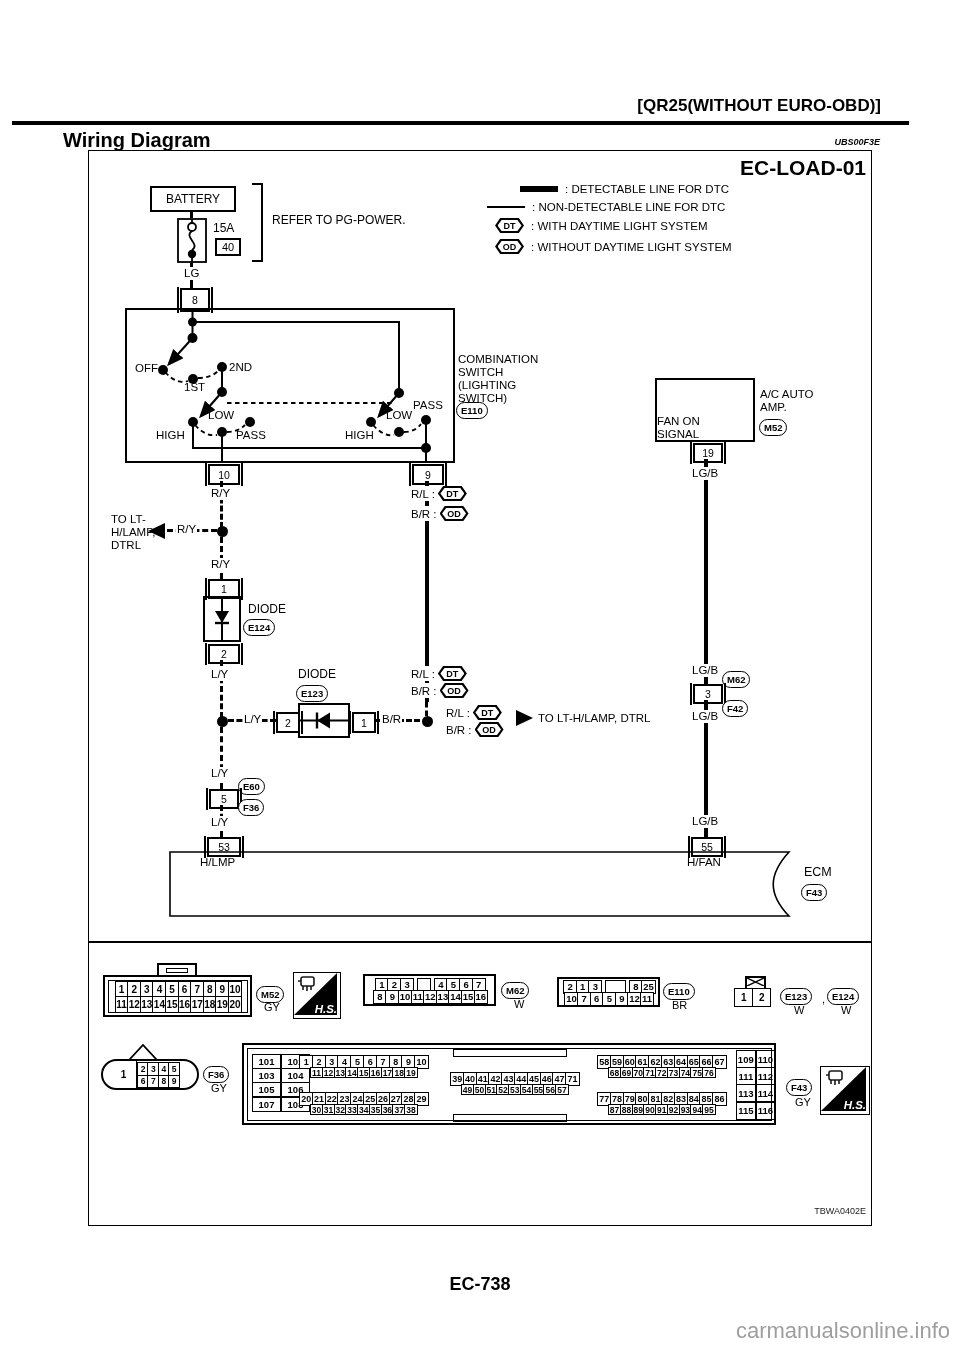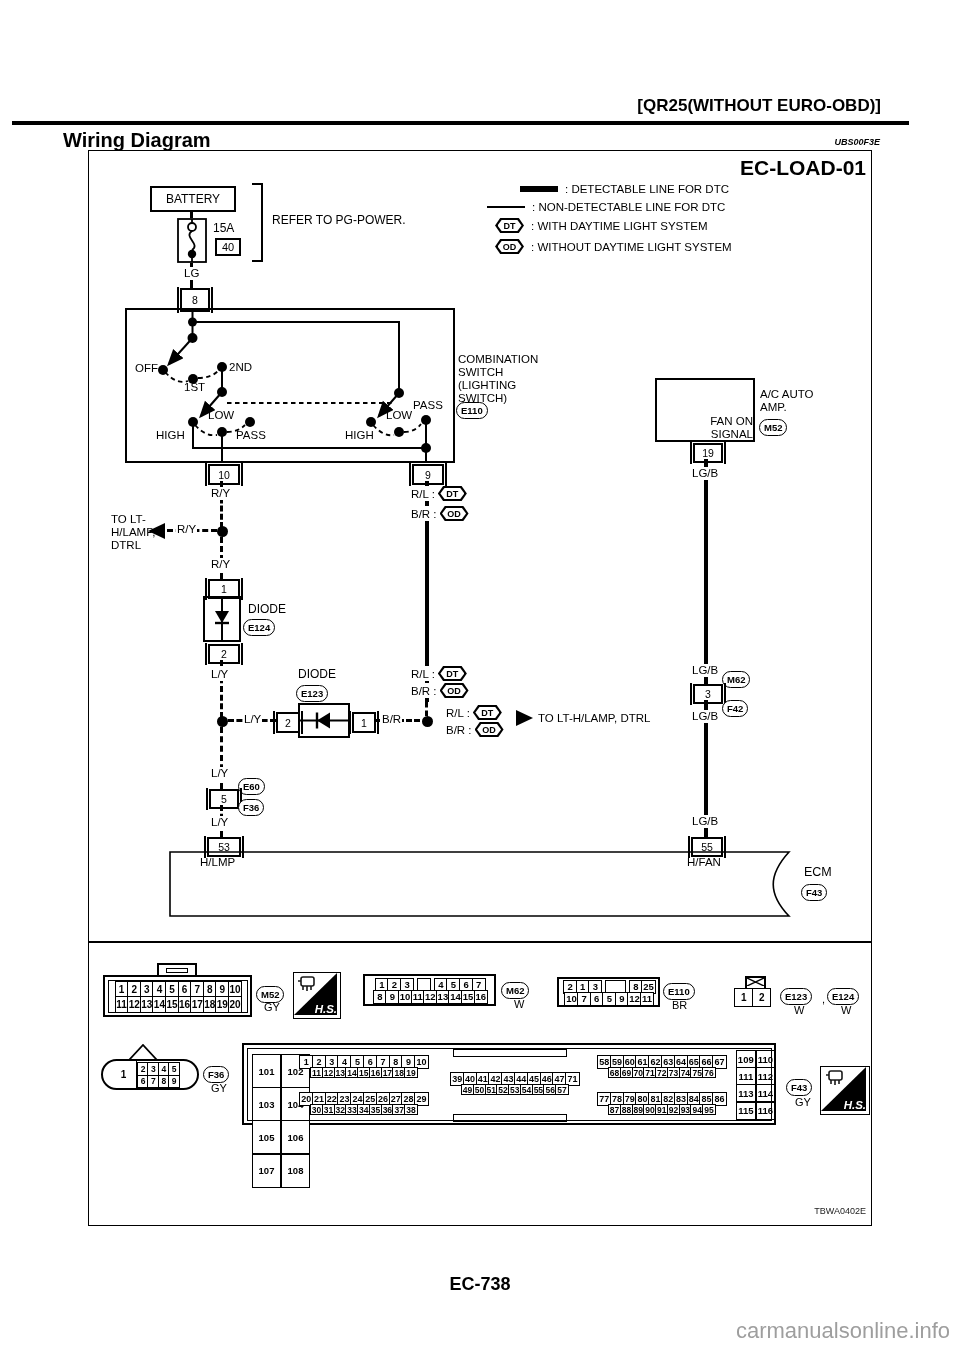--- a/index.html
+++ b/index.html
@@ -36,21 +36,21 @@
   .cell.slot{width:25px;height:9px;align-self:center;margin-left:4px;margin-right:3px;font-size:0;}
   .c-m52 .cell{width:14.2px;height:17px;font-size:10px;}
   .c-m62 .cell,.c-e110 .cell{width:14.2px;height:13.8px;font-size:9.5px;}
   .c-e110 .cell.slot{width:21px;}
   .c-e12x .cell{width:19.5px;height:19px;font-size:10px;}
   .c-f36 .cell{width:12px;height:13.8px;font-size:8.5px;}
   .f43r1 .cell{width:14.4px;height:13.5px;font-size:9px;}
   .f43r2 .cell{width:13.4px;height:11.5px;font-size:8.5px;}
   .grid2{position:absolute;display:grid;}
   .g-l{grid-template-columns:repeat(2,29px);}
-  .g-l .cell{width:29px;height:34px;font-size:9.5px;margin:0 -0.8px -0.8px 0;}
+  .g-l .cell{width:29px;height:15px;font-size:9.5px;margin:0 -0.8px -0.8px 0;}
   .g-r{grid-template-columns:repeat(2,19.6px);}
   .g-r .cell{width:19.6px;height:18px;font-size:9.5px;margin:0 -0.8px -0.8px 0;}
   .dbox::after{content:"";position:absolute;inset:2.5px;border:1.5px solid #000;pointer-events:none;}
   .hs{position:absolute;border:1.5px solid #000;background:#fff;overflow:hidden;}
   .hstxt{position:absolute;right:3px;bottom:3px;color:#fff;font-style:italic;font-weight:700;font-size:11.5px;}
   .slbl{position:absolute;font-size:11.5px;text-align:right;}
   svg{display:block;}
 </style>
 </head>
 <body>
@@ -286,21 +286,21 @@
   <div class="wlrow" style="left:445px;top:722px;">
     <span>B/R :</span>
     <span class="hex">
         <b>OD</b>
       </span>
   </div>
   <div class="tri-r" style="left:516px;top:710px;"></div>
   <div class="lbl t" style="left:537px;top:712px;">TO LT-H/LAMP, DTRL</div>
 
   <div class="abs" style="left:655px;top:378px;width:100px;height:64px;border:2px solid #000;"></div>
-  <div class="abs pre" style="left:657px;top:415px;width:96px;text-align:right;font-size:11.5px;line-height:12.5px;">FAN ON
+  <div class="abs pre" style="left:657px;top:415px;width:96px;text-align:left;font-size:11.5px;line-height:12.5px;">FAN ON
 SIGNAL</div>
   <div class="abs pre" style="left:760px;top:388px;font-size:11.5px;line-height:13px;">A/C AUTO
 AMP.</div>
   <div class="oval" style="left:759px;top:419px;">
       <span>M52</span>
     </div>
   <div class="pin" style="left:693px;top:443px;width:26px;height:16px;">
       <span>19</span>
     </div>
   <div class="wire" style="left:704.2px;top:459px;width:3.5px;height:225px;"></div>

